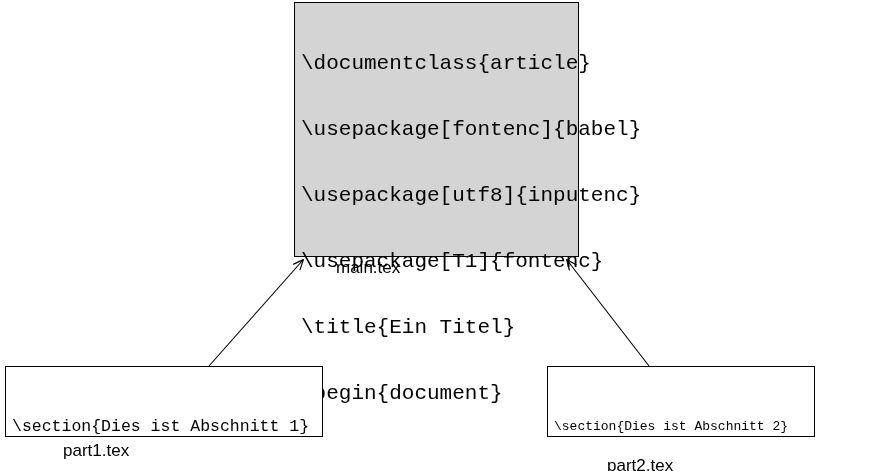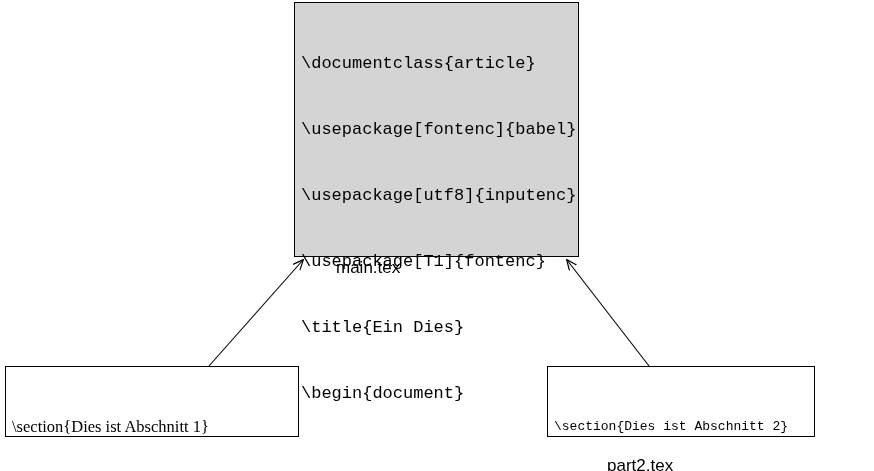--- a/index.html
+++ b/index.html
@@ -23,32 +23,31 @@
     white-space: pre;
     line-height: 22px;
     color: #000000;
   }
   #main-box {
     left: 294px;
     top: 2px;
     width: 285px;
     height: 255px;
     background: #d4d4d4;
-    font-size: 17px;
+    font-size: 21px;
     padding: 6px 0 0 6px;
   }
   #part1-box {
     left: 5px;
     top: 366px;
-    width: 294px;
+    width: 318px;
     height: 71px;
     background: #ffffff;
     font-size: 16.5px;
     padding: 5px 0 0 6px;
-    font-family: Liberation Serif, serif;
   }
   #part2-box {
     left: 547px;
     top: 366px;
     width: 268px;
     height: 71px;
     background: #ffffff;
     font-size: 13px;
     padding: 5px 0 0 6px;
   }
@@ -88,34 +87,35 @@
     </defs>
     <line x1="209" y1="366" x2="303" y2="260" stroke="#000000" stroke-width="1.1" marker-end="url(#arrowhead)"></line>
     <line x1="649" y1="366" x2="567" y2="260" stroke="#000000" stroke-width="1.1" marker-end="url(#arrowhead)"></line>
   </svg>
 
   <div id="main-box" class="code-box">
     <span class="code-line">\documentclass{article}</span>
     <span class="code-line">\usepackage[fontenc]{babel}</span>
     <span class="code-line">\usepackage[utf8]{inputenc}</span>
     <span class="code-line">\usepackage[T1]{fontenc}</span>
-    <span class="code-line">\title{Ein Dies}</span>
+    <span class="code-line">\title{Ein Titel}</span>
     <span class="code-line">\begin{document}</span>
     
     
     
     
   </div>
   <div id="caption-main" class="caption">main.tex</div>
 
   <div id="part1-box" class="code-box">
     <span class="code-line">\section{Dies ist Abschnitt 1}</span>
     
     
   </div>
+  <div id="caption-part1" class="caption">part1.tex</div>
 
   <div id="part2-box" class="code-box">
     <span class="code-line">\section{Dies ist Abschnitt 2}</span>
     
     
   </div>
   <div id="caption-part2" class="caption">part2.tex</div>
 
 </div>
 

